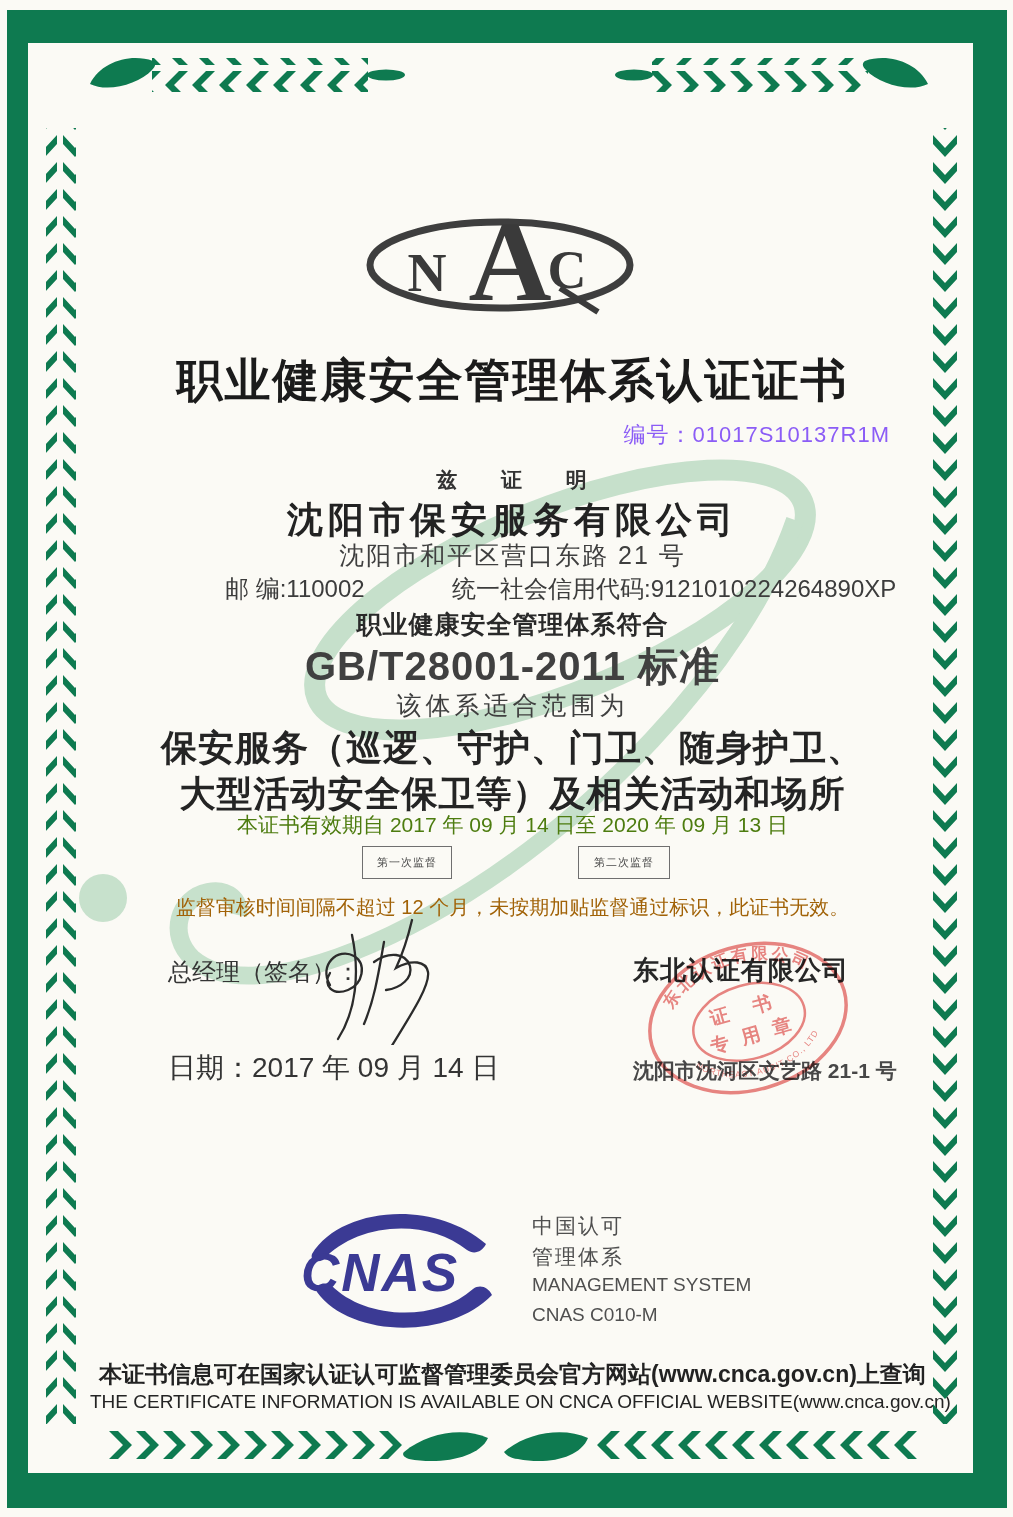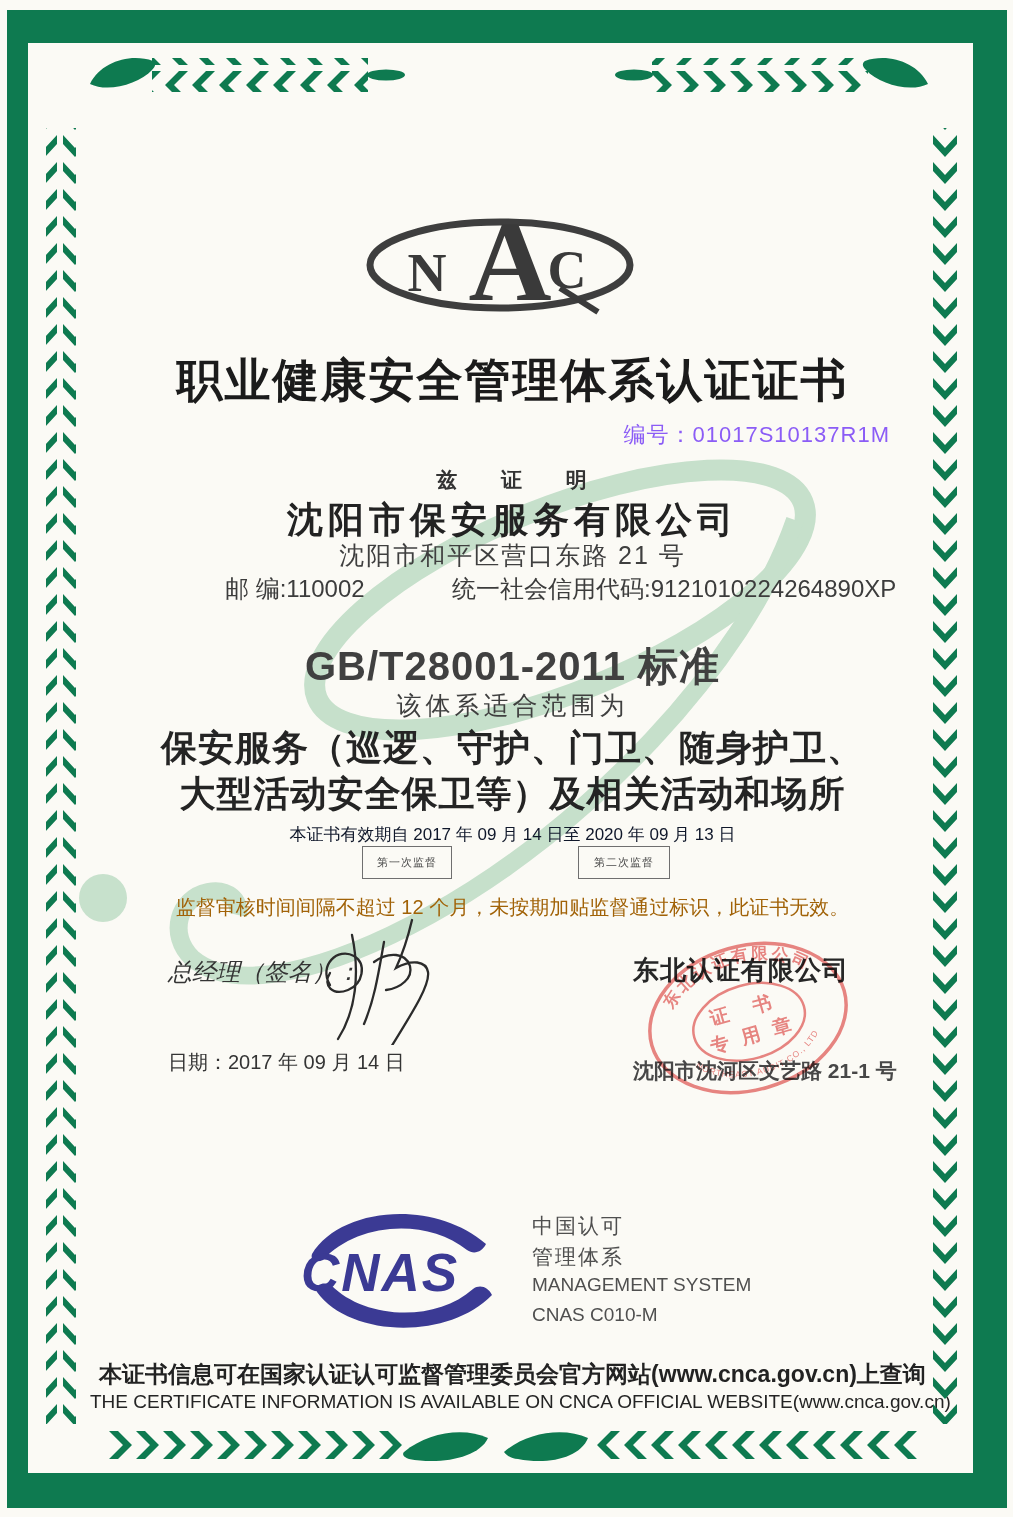--- a/index.html
+++ b/index.html
@@ -12,27 +12,27 @@
   .title{font-size:46px;font-weight:bold;color:#1b1b1b;letter-spacing:2px;}
   .num{font-size:22px;color:#8b5cf6;letter-spacing:1px;}
   .certify{font-size:21px;font-weight:bold;color:#333;word-spacing:34px;letter-spacing:2px;}
   .company{font-size:36px;font-weight:bold;color:#222;letter-spacing:5px;}
   .addr{font-size:25px;color:#3f3f3f;letter-spacing:2px;}
   .small24{font-size:24px;color:#3c3c3c;}
   .conform{font-size:25px;font-weight:bold;color:#292929;letter-spacing:1px;}
   .standard{font-size:40px;font-weight:bold;color:#404040;letter-spacing:1px;}
   .scopeintro{font-size:25px;color:#3f3f3f;letter-spacing:4px;}
   .scope{font-size:36px;font-weight:bold;color:#242424;letter-spacing:1px;}
-  .validity{font-size:17px;color:#0f172a;margin-top:12px;}
+  .validity{font-size:21px;color:#4d7c0f;}
   .supbox{border:1.5px solid #6f6f6f;background:transparent;font-size:11px;color:#4a4a4a;
           text-align:center;line-height:30px;letter-spacing:1px;}
   .note{font-size:20px;color:#a16207;}
   .signer{font-size:24px;color:#343434;}
   .issuer{font-size:26px;font-weight:bold;color:#262626;letter-spacing:1px;}
-  .dateline{font-size:20px;color:#343434;}
+  .dateline{font-size:28px;color:#343434;}
   .issueraddr{font-size:21px;color:#474747;font-weight:bold;}
   .cnastxt{font-size:21px;color:#4f4f4f;letter-spacing:2px;}
   .cnastxt-en{font-size:19px;color:#4f4f4f;letter-spacing:0px;text-align:right;}
   .footcn{font-size:23px;font-weight:600;color:#222;}
   .footen{font-size:19px;color:#242424;letter-spacing:0px;}
 </style>
 </head>
 <body>
 
 <div class="page">
@@ -95,36 +95,37 @@
 
   <div class="line ctr certify" style="top:466px;z-index:2;">兹 证 明</div>
 
   <div class="line ctr company" style="top:496px;z-index:2;">沈阳市保安服务有限公司</div>
 
   <div class="line ctr addr" style="top:539px;z-index:2;">沈阳市和平区营口东路 21 号</div>
 
   <div class="line small24" style="left:225px;top:573px;z-index:2;">邮 编:110002</div>
   <div class="line small24" style="left:452px;top:573px;z-index:2;">统一社会信用代码:9121010224264890XP</div>
 
+  <div class="line ctr conform" style="top:608px;z-index:2;">职业健康安全管理体系符合</div>
 
   <div class="line ctr standard" style="top:639px;z-index:2;">GB/T28001-2011 标准</div>
 
   <div class="line ctr scopeintro" style="top:689px;z-index:2;">该体系适合范围为</div>
 
   <div class="line ctr scope" style="top:724px;z-index:2;">保安服务（巡逻、守护、门卫、随身护卫、</div>
   <div class="line ctr scope" style="top:770px;z-index:2;">大型活动安全保卫等）及相关活动和场所</div>
 
   <div class="line ctr validity" style="top:811px;z-index:2;">本证书有效期自 2017 年 09 月 14 日至 2020 年 09 月 13 日</div>
 
   <div class="abs supbox" style="left:362px;top:846px;width:88px;height:31px;z-index:2;">第一次监督</div>
   <div class="abs supbox" style="left:578px;top:846px;width:90px;height:31px;z-index:2;">第二次监督</div>
 
   <div class="line ctr note" style="top:894px;z-index:2;">监督审核时间间隔不超过 12 个月，未按期加贴监督通过标识，此证书无效。</div>
 
-  <div class="line signer" style="left:168px;top:956px;z-index:2;font-style:italic;">总经理（签名）：</div>
+  <div class="line signer" style="left:168px;top:956px;z-index:2;">总经理（签名）：</div>
 
   <svg class="abs" style="left:300px;top:905px;z-index:2;" width="170" height="140" viewBox="0 0 170 140">
     <g stroke="#2b2b2b" stroke-width="2.3" fill="none" stroke-linecap="round">
       <path d="M30,80 c-12,-20 8,-38 24,-29 c13,8 9,28 -6,34 c-15,6 -26,-4 -18,-17"></path>
       <path d="M52,30 c8,38 4,76 -14,104"></path>
       <path d="M84,37 c-5,28 -9,56 -20,82"></path>
       <path d="M74,57 c15,-11 32,-9 36,4 c3,12 -9,22 -24,24"></path>
       <path d="M112,15 c-4,17 -9,33 -16,48 c16,-9 30,-7 32,4 c2,13 -14,38 -40,80"></path>
     </g>
   </svg>

